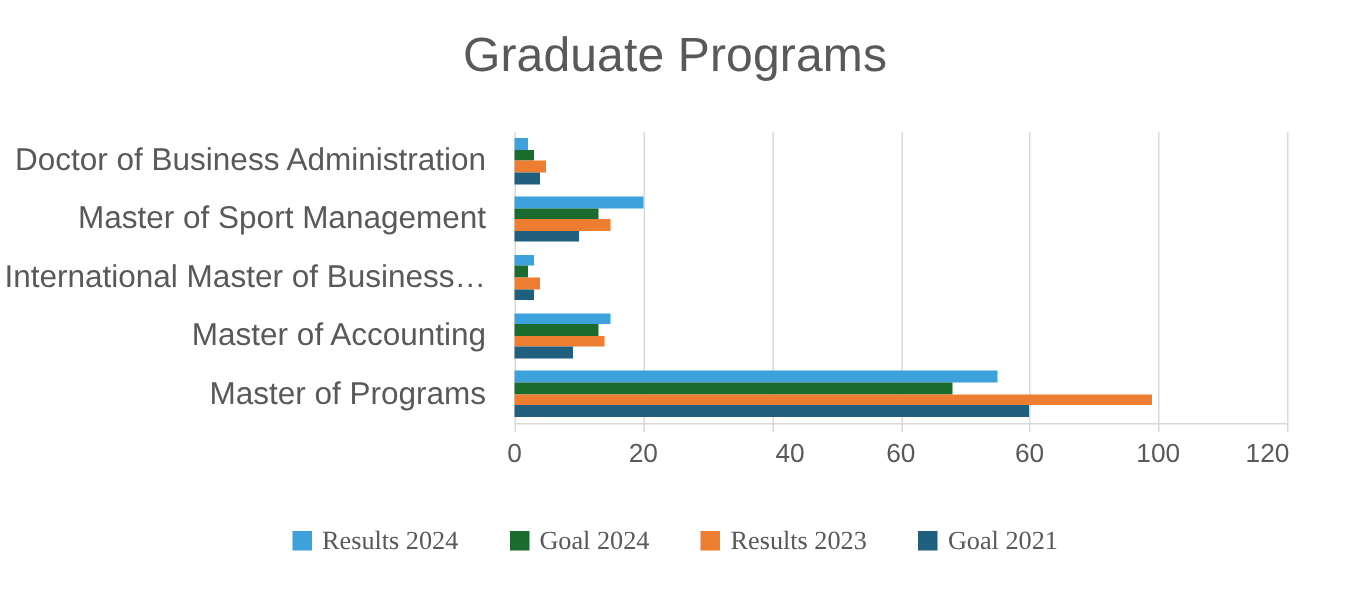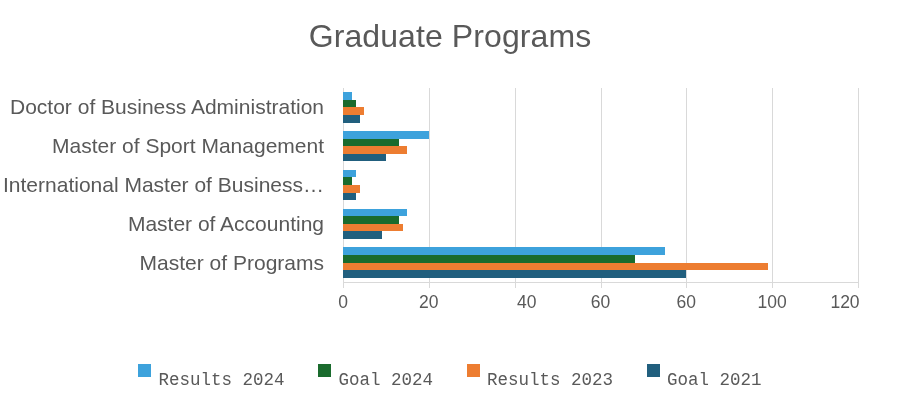--- a/index.html
+++ b/index.html
@@ -176,22 +176,21 @@
   .legend-swatch {
     width: 13px;
     height: 13px;
     display: block;
     flex: 0 0 auto;
   }
   .legend-text {
     font-size: 17.5px;
     color: #595959;
     white-space: nowrap;
-    font-family: Liberation Mono, monospace;
-    margin-top: 20px;
+    font-family: Liberation Serif, serif;
   }
 </style>
 </head>
 <body>
 
 <div class="chart-root">
 
   <div class="chart-title">Graduate Programs</div>
 
   <div class="cat-labels">

